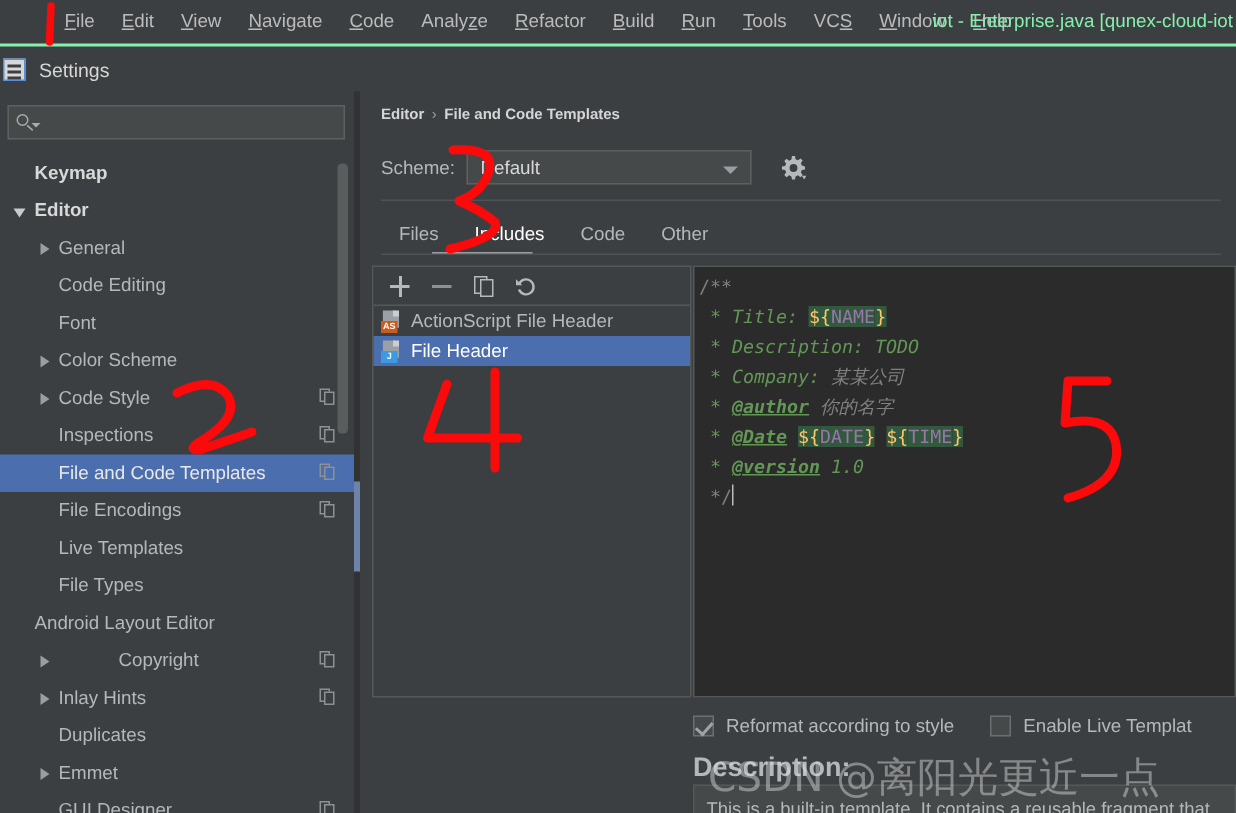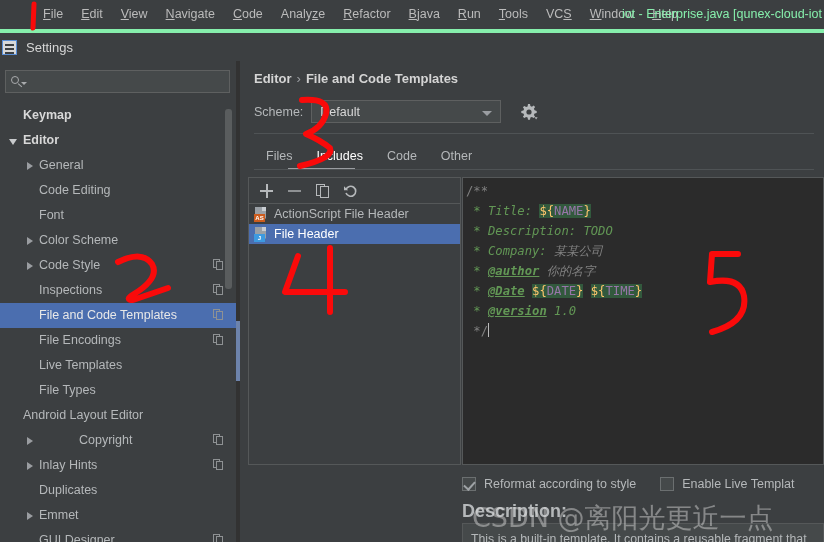--- a/index.html
+++ b/index.html
@@ -42,21 +42,21 @@
     white-space: nowrap;
     padding-right: 2px;
     overflow: hidden;
   }
 
   
   .dlg-titlebar {
     position: absolute; left: 0; top: 29px;
     width: 824px; height: 32px;
     background: #3c3f41;
-    border-top: 4px solid #86efac;
+    border-top: 2px solid #86efac;
     display: flex; align-items: center;
   }
   .dlg-icon {
     width: 15px; height: 15px;
     margin-left: 2px; margin-right: 9px;
     background: #d8d8d8;
     border: 1px solid #5a8fd6;
     position: relative;
     flex: 0 0 auto;
   }
@@ -188,21 +188,21 @@
   }
 
   
   .right-panel {
     position: absolute; left: 240px; top: 61px;
     width: 584px; height: 481px;
     background: #3c3f41;
   }
   .breadcrumb {
     position: absolute; left: 14px; top: 10px;
-    font-size: 13px; color: #d5d5d5; font-weight: bold;
+    font-size: 10px; color: #d5d5d5; font-weight: bold;
     white-space: nowrap;
   }
   .breadcrumb .sep { color: #9a9da1; font-weight: normal; margin: 0 5px; }
 
   .scheme-row {
     position: absolute; left: 14px; top: 39px;
     display: flex; align-items: center;
   }
   .scheme-label { color: #b5b8ba; font-size: 12.5px; margin-right: 8px; }
   .scheme-combo {
@@ -424,21 +424,21 @@
 <div id="app">
 
   <div class="menubar">
     <div class="menu-item"><span class="acc">F</span><span>ile</span></div>
     <div class="menu-item"><span class="acc">E</span><span>dit</span></div>
     <div class="menu-item"><span class="acc">V</span><span>iew</span></div>
     <div class="menu-item"><span class="acc">N</span><span>avigate</span></div>
     <div class="menu-item"><span class="acc">C</span><span>ode</span></div>
     <div class="menu-item"><span>Analy</span><span class="acc">z</span><span>e</span></div>
     <div class="menu-item"><span class="acc">R</span><span>efactor</span></div>
-    <div class="menu-item"><span class="acc">B</span><span>java</span></div>
+    <div class="menu-item"><span class="acc">B</span><span>uild</span></div>
     <div class="menu-item"><span class="acc">R</span><span>un</span></div>
     <div class="menu-item"><span class="acc">T</span><span>ools</span></div>
     <div class="menu-item"><span>VC</span><span class="acc">S</span></div>
     <div class="menu-item"><span class="acc">W</span><span>indow</span></div>
     <div class="menu-item"><span class="acc">H</span><span>elp</span></div>
     <div class="win-title">iot - Enterprise.java [qunex-cloud-iot</div>
   </div>
 
   <div class="dlg-titlebar">
     <div class="dlg-icon"></div>

